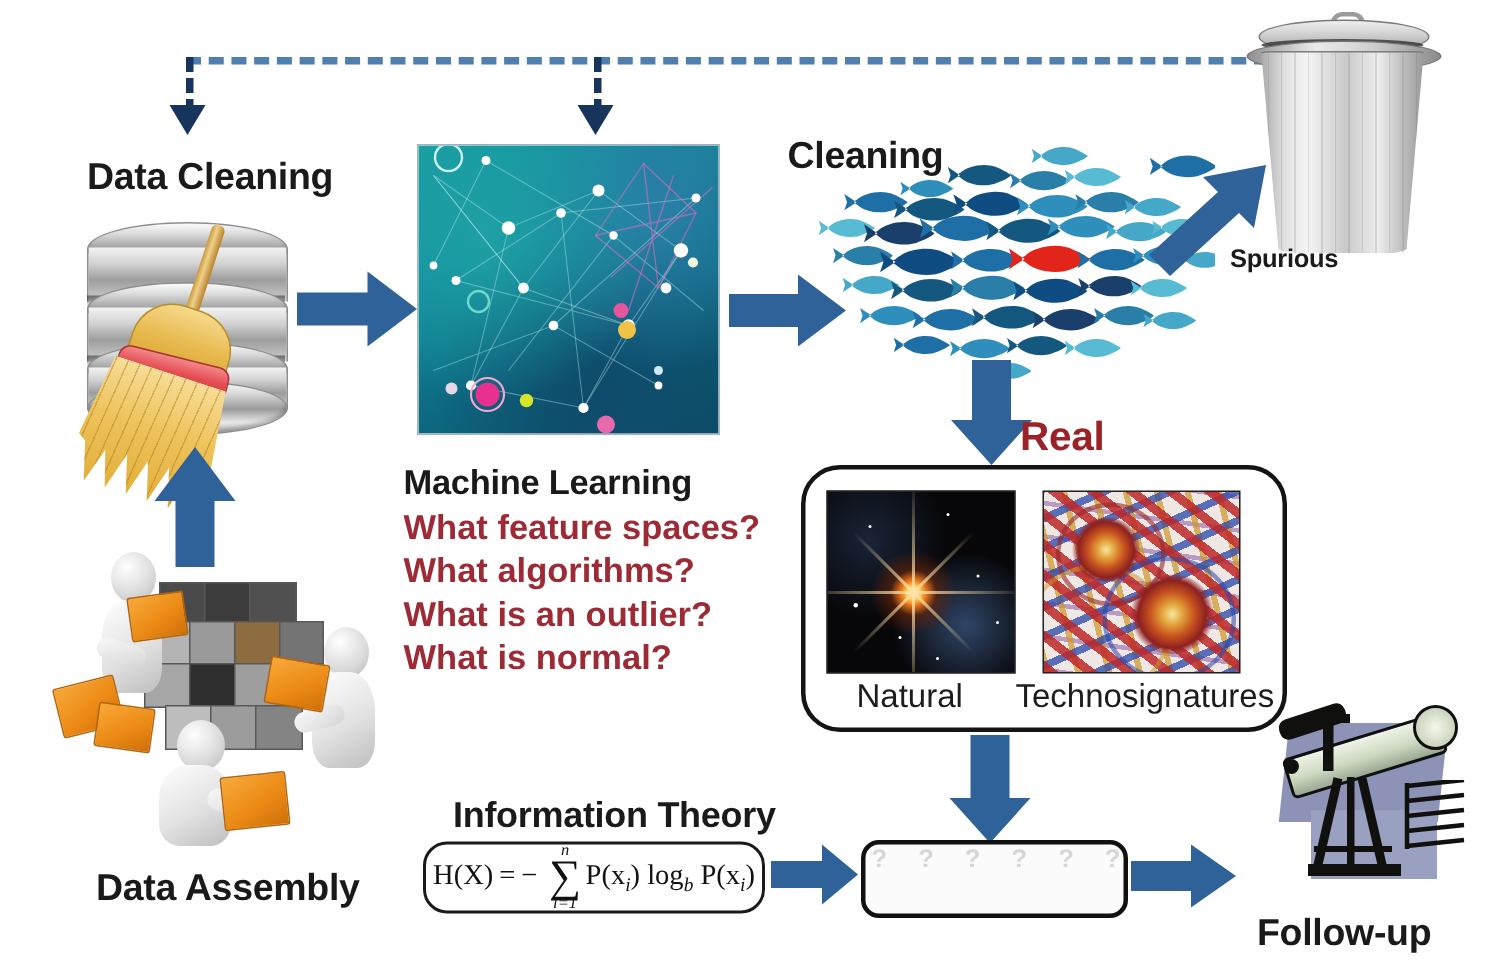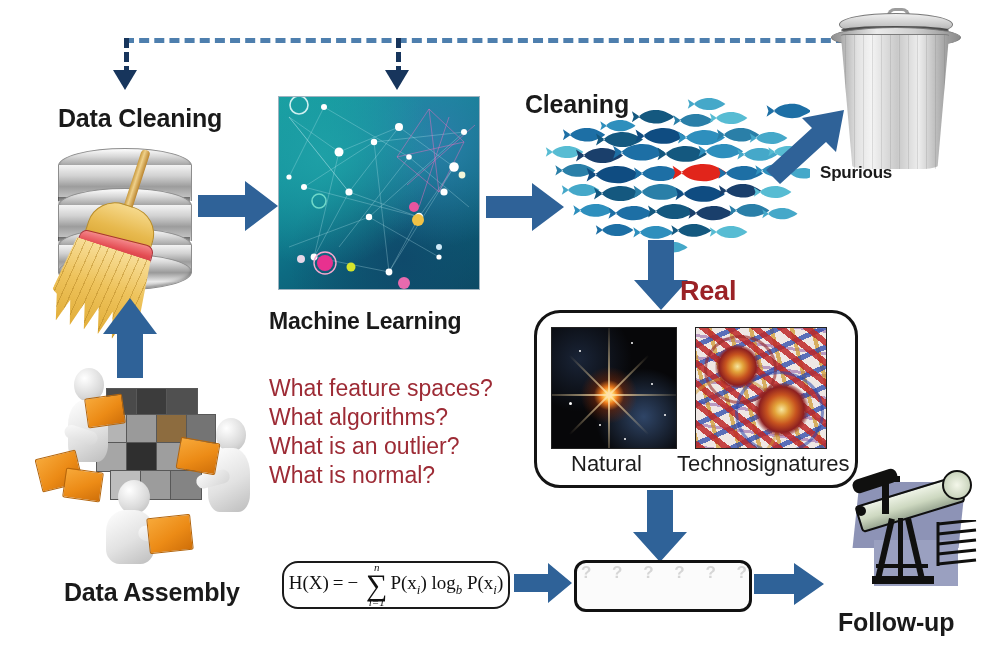--- a/index.html
+++ b/index.html
@@ -296,21 +296,21 @@
       <circle cx="40" cy="104" r="7" fill="none" stroke="#6fd8c9" stroke-width="1.6"></circle>
       <circle cx="20" cy="8" r="9" fill="none" stroke="#cfeff0" stroke-width="1.6"></circle>
       <circle cx="22" cy="162" r="4" fill="#e7d7e8"></circle>
       <circle cx="160" cy="150" r="3" fill="#cfe9f7"></circle>
       <circle cx="183" cy="78" r="3.4" fill="#f3f6d9"></circle>
     </svg>
   </div>
 
   <div class="abs lbl" style="left:269px;top:308px;font-size:23px;">Machine Learning</div>
 
-  <div class="abs" style="left:269px;top:337px;font-size:23px;color:#9d2b35;line-height:29px;font-weight:400;margin-top:37px;">
+  <div class="abs" style="left:269px;top:337px;font-size:23px;color:#9d2b35;line-height:29px;font-weight:700;">
     <div>What feature spaces?</div>
     <div>What algorithms?</div>
     <div>What is an outlier?</div>
     <div>What is normal?</div>
   </div>
 
   <svg class="abs" style="left:486px;top:180px;" width="80" height="54" viewBox="0 0 80 54">
     <polygon points="0,16 46,16 46,3 78,27 46,51 46,38 0,38" fill="#2f6298"></polygon>
   </svg>
 
@@ -425,20 +425,21 @@
     </div>
 
     <div class="capt" style="left:34px;top:138px;">Natural</div>
     <div class="capt" style="left:140px;top:138px;">Technosignatures</div>
   </div>
 
   <svg class="abs" style="left:629px;top:490px;" width="62" height="74" viewBox="0 0 62 74">
     <polygon points="18,0 44,0 44,42 58,42 31,72 4,42 18,42" fill="#2f6298"></polygon>
   </svg>
 
+  <div class="abs lbl" style="left:302px;top:530px;font-size:24px;">Information Theory</div>
 
   <div class="formula" style="left:282px;top:561px;width:224px;height:44px;">
     <span style="font-size:19px;white-space:nowrap;">
       <span>H(X)</span><span style="padding:0 4px;">=</span><span>−</span>
       <span class="sum">
         <span class="top">n</span>
         <span class="sig">∑</span>
         <span class="bot">i=1</span>
       </span><span>P(x</span><span class="sub">i</span><span>)</span>
       <span>log</span><span class="sub">b</span>

